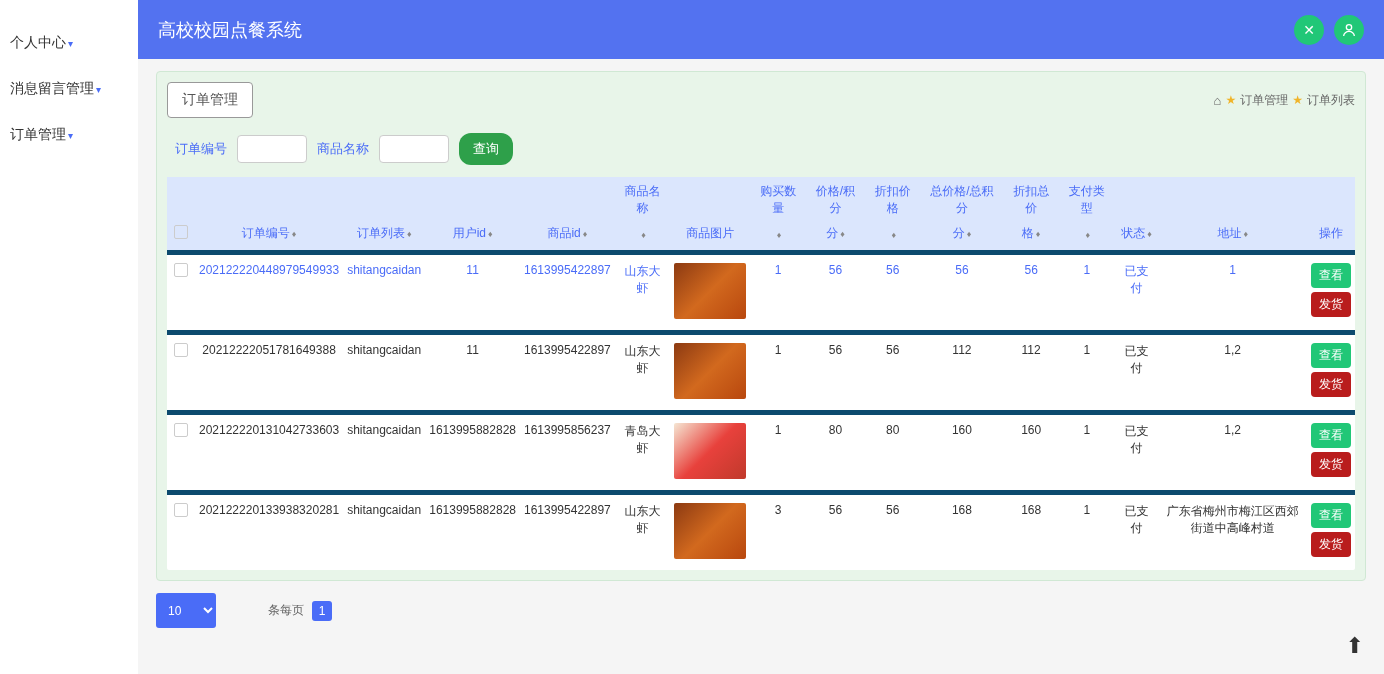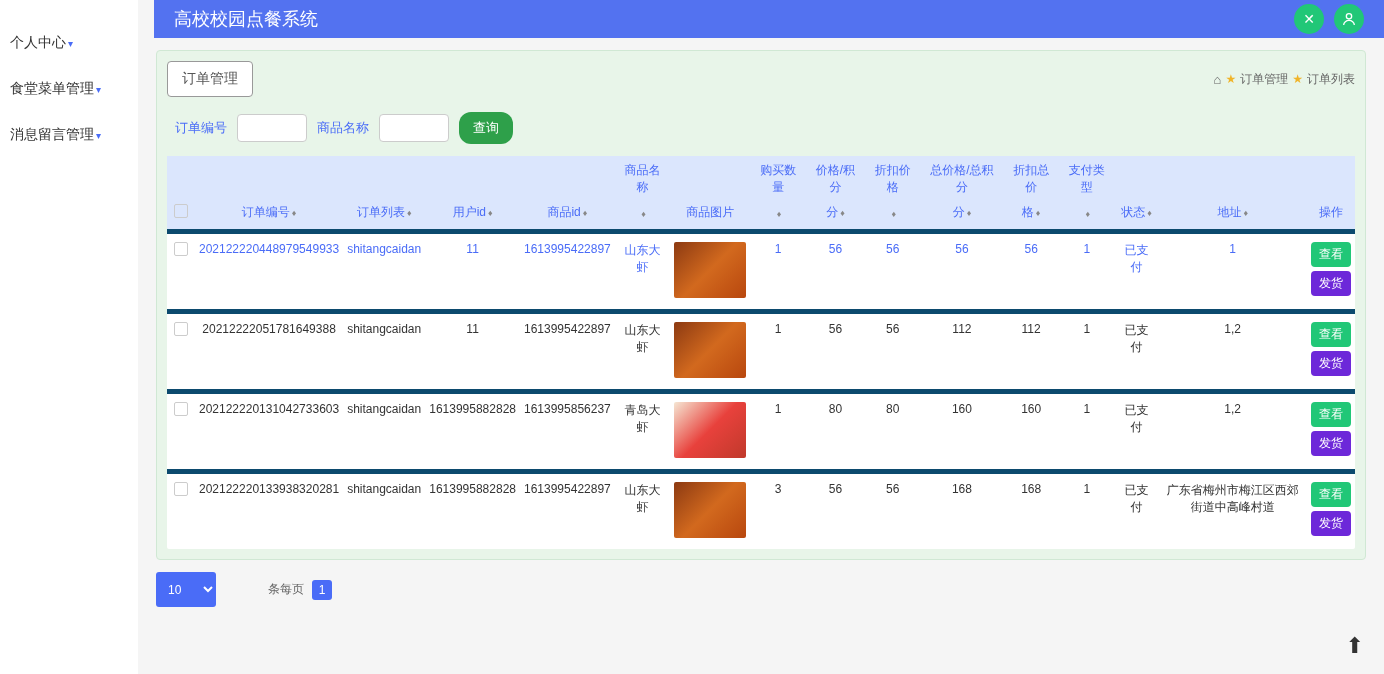--- a/index.html
+++ b/index.html
@@ -6,42 +6,42 @@
   body { font-family: "Microsoft YaHei", Arial, sans-serif; font-size: 13px; background: #f5f5f5; color: #333; }
   
   .app { display: flex; min-height: 100vh; }
   
   .sidebar { width: 138px; background: #fff; padding-top: 20px; flex-shrink: 0; }
   .sidebar-item { padding: 14px 10px; text-align: left; cursor: pointer; color: #333; font-size: 14px; }
   .caret { color: #4a6cf7; font-size: 10px; margin-left: 2px; }
   
   .main { flex: 1; display: flex; flex-direction: column; }
   
-  .topbar { background: #5372f0; height: 38px; display: flex; align-items: center; justify-content: space-between; padding: 0 20px; color: #fff; margin-left: 16px; }
+  .topbar { background: #5372f0; height: 59px; display: flex; align-items: center; justify-content: space-between; padding: 0 20px; color: #fff; }
   .topbar-title { font-size: 18px; font-weight: 500; }
   .topbar-icons { display: flex; gap: 10px; }
   .topbar-icon { width: 30px; height: 30px; border-radius: 50%; background: #21c777; display: flex; align-items: center; justify-content: center; cursor: pointer; color: #fff; font-size: 14px; }
   
   .content { padding: 12px 18px; flex: 1; }
   
   .card { background: #e8f5e9; border-radius: 4px; padding: 10px; margin-bottom: 12px; border:1px solid #d0e8d4;}
   
   .card-head { display: flex; justify-content: space-between; align-items: center; margin-bottom: 15px; }
   .badge-title { border: 1px solid #999; background: #fff; padding: 8px 14px; border-radius: 4px; font-size: 14px; color: #555; }
   .breadcrumb { font-size: 12px; color: #666; display: flex; align-items: center; gap: 4px; }
   .breadcrumb .home-icon { font-size: 13px; }
   .breadcrumb .star { color: #f0b429; }
   
   .search-row { display: flex; align-items: center; gap: 10px; margin-bottom: 12px; padding-left: 8px; }
   .search-label { color: #4a6cf7; font-size: 13px; }
   .search-input { border: 1px solid #ccc; border-radius: 4px; height: 28px; width: 70px; padding: 0 6px; }
   .btn { border: none; border-radius: 4px; padding: 6px 12px; cursor: pointer; font-size: 13px; }
   .btn-query { background: #2ea04a; color: #fff; padding: 7px 14px; border-radius: 12px; }
   .btn-view { background: #21c777; color: #fff; font-size: 12px; padding: 4px 8px; margin-bottom:4px;}
-  .btn-ship { background: #6d28d9; color: #fff; font-size: 12px; padding: 4px 8px; }
+  .btn-ship { background: #b91c1c; color: #fff; font-size: 12px; padding: 4px 8px; }
   
   .table-wrap { background: #fff; border-radius: 2px; }
   table { width: 100%; border-collapse: collapse; }
   thead { background: #dbe6fd; }
   thead th { color: #4a6cf7; font-weight: 500; font-size: 12px; padding: 8px 4px; text-align: center; vertical-align: middle; }
   .th-top td { color: #4a6cf7; font-weight:500; font-size: 12px; padding: 6px 4px 0 4px; text-align:center; background:#dbe6fd;}
   tbody tr { border-top: 5px solid #0c4a6e; }
   tbody tr.selected td { color: #4a6cf7; }
   tbody td { font-size: 12px; padding: 8px 4px; text-align: center; vertical-align: top; }
   .sort { font-size: 9px; color: #888; margin-left:2px;}
@@ -57,22 +57,22 @@
   .totop { position: fixed; bottom: 15px; right: 20px; font-size: 22px; cursor: pointer; }
   
   .op-cell { display:flex; flex-direction:column; align-items:flex-start; }
 </style>
 </head>
 <body>
 
 <div class="app">
   <aside class="sidebar">
     <div class="sidebar-item"><span>个人中心</span><span class="caret">▾</span></div>
-    <div class="sidebar-item"><span>食堂菜单管理</span><span class="caret">▾</span></div>
     <div class="sidebar-item"><span>消息留言管理</span><span class="caret">▾</span></div>
+    <div class="sidebar-item"><span>订单管理</span><span class="caret">▾</span></div>
   </aside>
 
   <div class="main">
     <header class="topbar">
       <div class="topbar-title">高校校园点餐系统</div>
       <div class="topbar-icons">
         <div class="topbar-icon">✕</div>
         <div class="topbar-icon">
           <svg width="16" height="16" viewBox="0 0 24 24" fill="none" stroke="#fff" stroke-width="2">
               <circle cx="12" cy="8" r="4"></circle>

